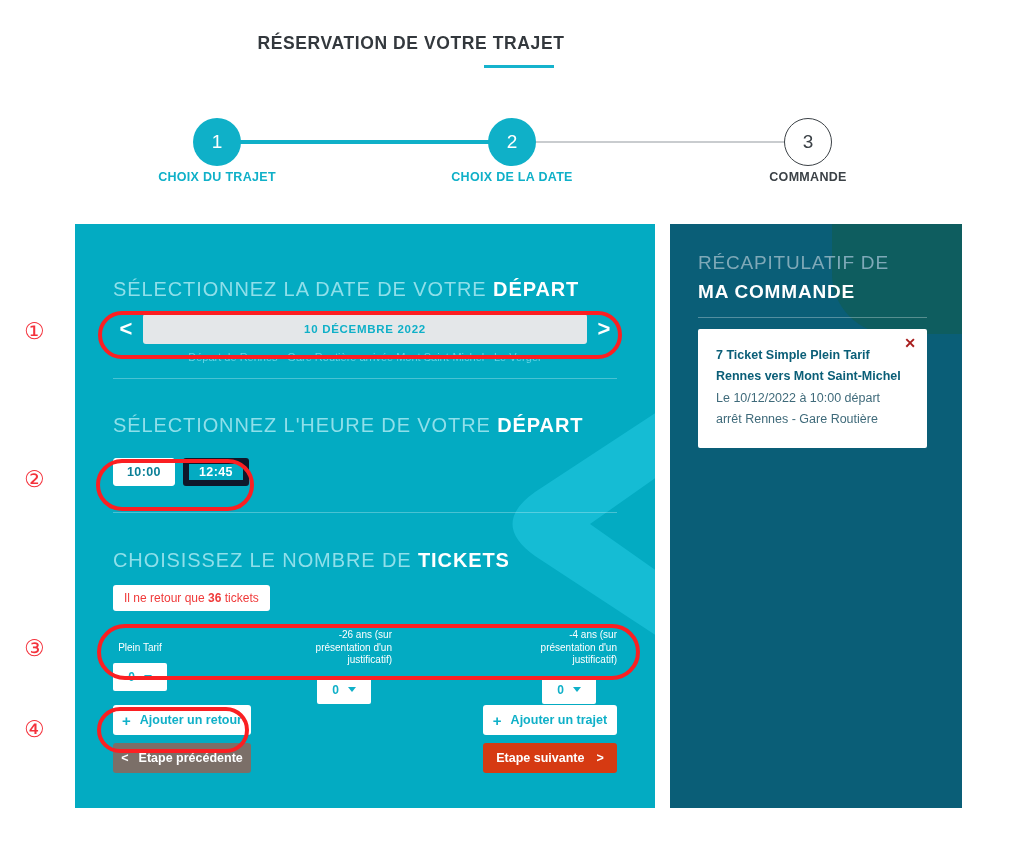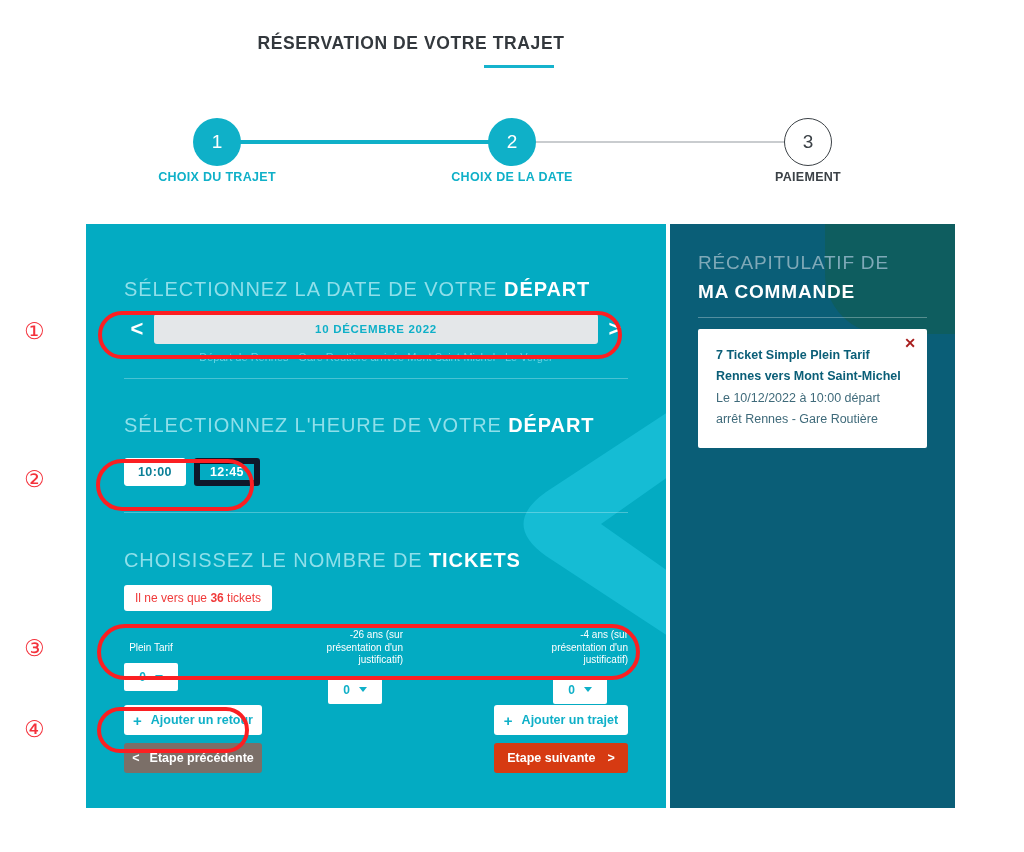--- a/index.html
+++ b/index.html
@@ -94,21 +94,21 @@
     font-size: 12.5px;
     font-weight: bold;
     letter-spacing: 0.3px;
   }
   .step-label.active   { color: #0fb0c8; }
   .step-label.inactive { color: #3b4146; }
 
   
   .booking-panel {
     position: absolute;
-    left: 86px;
+    left: 75px;
     top: 224px;
     width: 580px;
     height: 584px;
     background: #03abc2;
     overflow: hidden;
   }
   .chevron-mark {
     position: absolute;
     right: -60px;
     top: 150px;
@@ -316,20 +316,21 @@
 
   
   .summary {
     position: absolute;
     left: 670px;
     top: 224px;
     width: 285px;
     height: 584px;
     background: #0a5e77;
     overflow: hidden;
+    padding-left: 7px;
   }
   .summary-deco {
     position: absolute;
     right: -30px;
     top: -30px;
     width: 160px;
     height: 140px;
     background: #0e5d5f;
     border-bottom-left-radius: 60px;
   }
@@ -420,21 +421,21 @@
     <div class="step-label active">CHOIX DU TRAJET</div>
   </div>
 
   <div class="step s2">
     <div class="step-circle done">2</div>
     <div class="step-label active">CHOIX DE LA DATE</div>
   </div>
 
   <div class="step s3">
     <div class="step-circle todo">3</div>
-    <div class="step-label inactive">PAIEMENT</div>
+    <div class="step-label inactive">COMMANDE</div>
   </div>
 </div>
 
 <div class="booking-panel">
 
   <div class="chevron-mark">
     <svg width="330" height="300" viewBox="0 0 330 300">
       <path d="M330 0 L150 118 Q105 150 150 182 L330 300 L330 238 L205 150 L330 62 Z" fill="#15bcd4"></path>
     </svg>
   </div>
@@ -461,21 +462,21 @@
     <div class="time-btn unselected">12:45</div>
   </div>
 
   <div class="divider div2"></div>
 
   <div class="section-head sec3">
     <span>CHOISISSEZ LE NOMBRE DE </span><b>TICKETS</b>
   </div>
 
   <div class="stock-badge">
-    <span>Il ne vers que </span><b>36</b><span> tickets</span>
+    <span>Il ne retour que </span><b>36</b><span> tickets</span>
   </div>
 
   <div class="fare-row">
 
     <div class="fare-item">
       <div class="fare-label single">Plein Tarif</div>
       <div class="fare-select">
         <span>0</span>
         <span class="chev-down"></span>
       </div>

